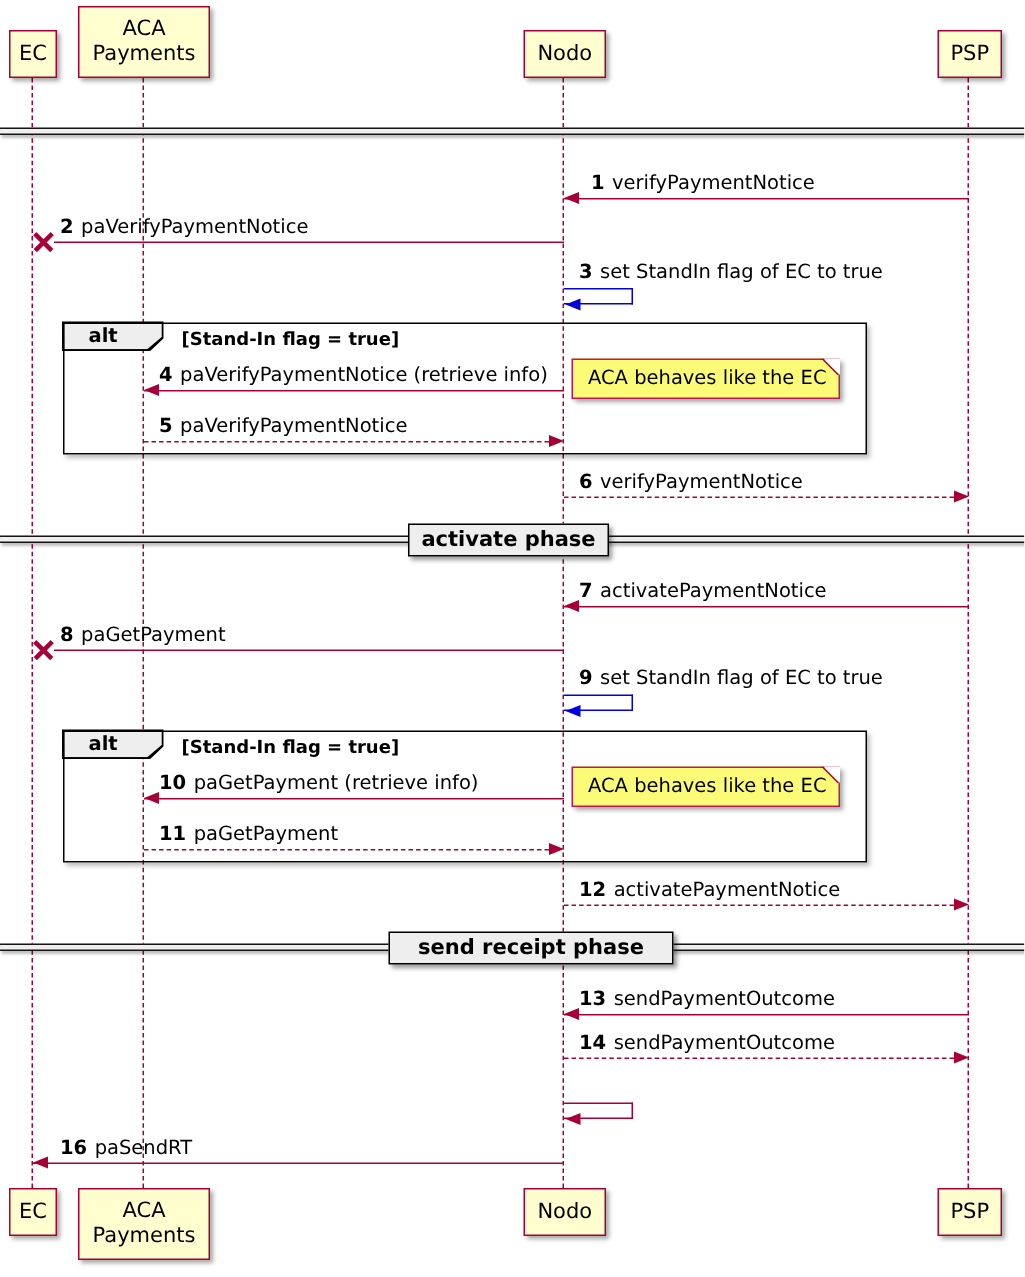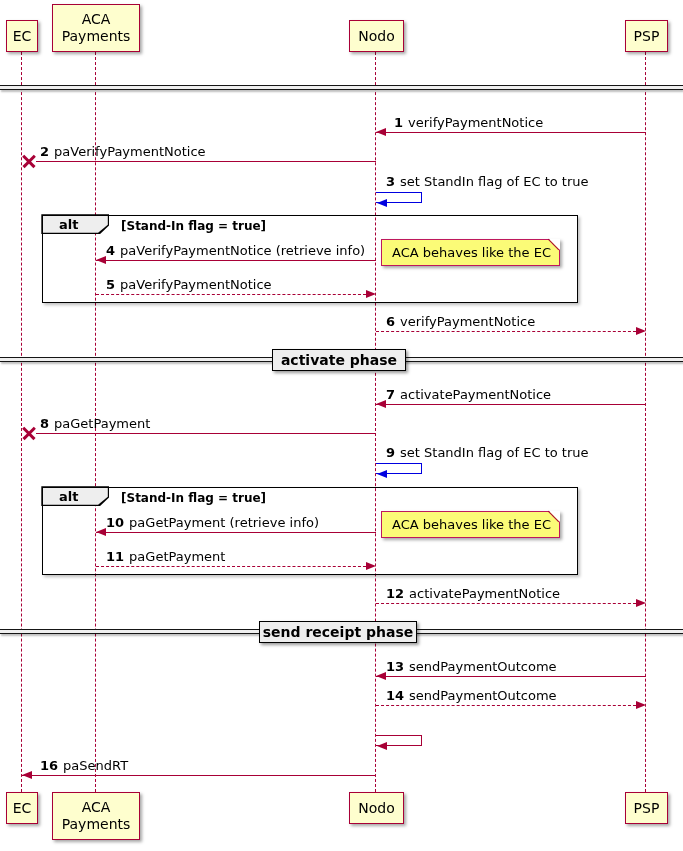--- a/index.html
+++ b/index.html
@@ -99,21 +99,21 @@
   <div class="pbox" style="left:349px;top:792px;width:55px;height:32px;">
     <span>Nodo</span>
   </div>
   <div class="pbox" style="left:625px;top:792px;width:43px;height:32px;">
     <span>PSP</span>
   </div>
 
   <div class="divider-label" style="left:272px;top:349px;width:134px;height:22px;">
     <span>activate phase</span>
   </div>
-  <div class="divider-label" style="left:259px;top:621px;width:158px;height:22px;">
+  <div class="divider-label" style="left:259px;top:621px;width:190px;height:22px;">
     <span>send receipt phase</span>
   </div>
 
   <div class="fragment" style="left:42px;top:215px;width:536px;height:88px;">
     <div class="frag-tab">
         <div class="frag-tab-fill"></div>
       </div>
     <div class="frag-op">alt</div>
     <div class="frag-guard">[Stand-In flag = true]</div>
   </div>

